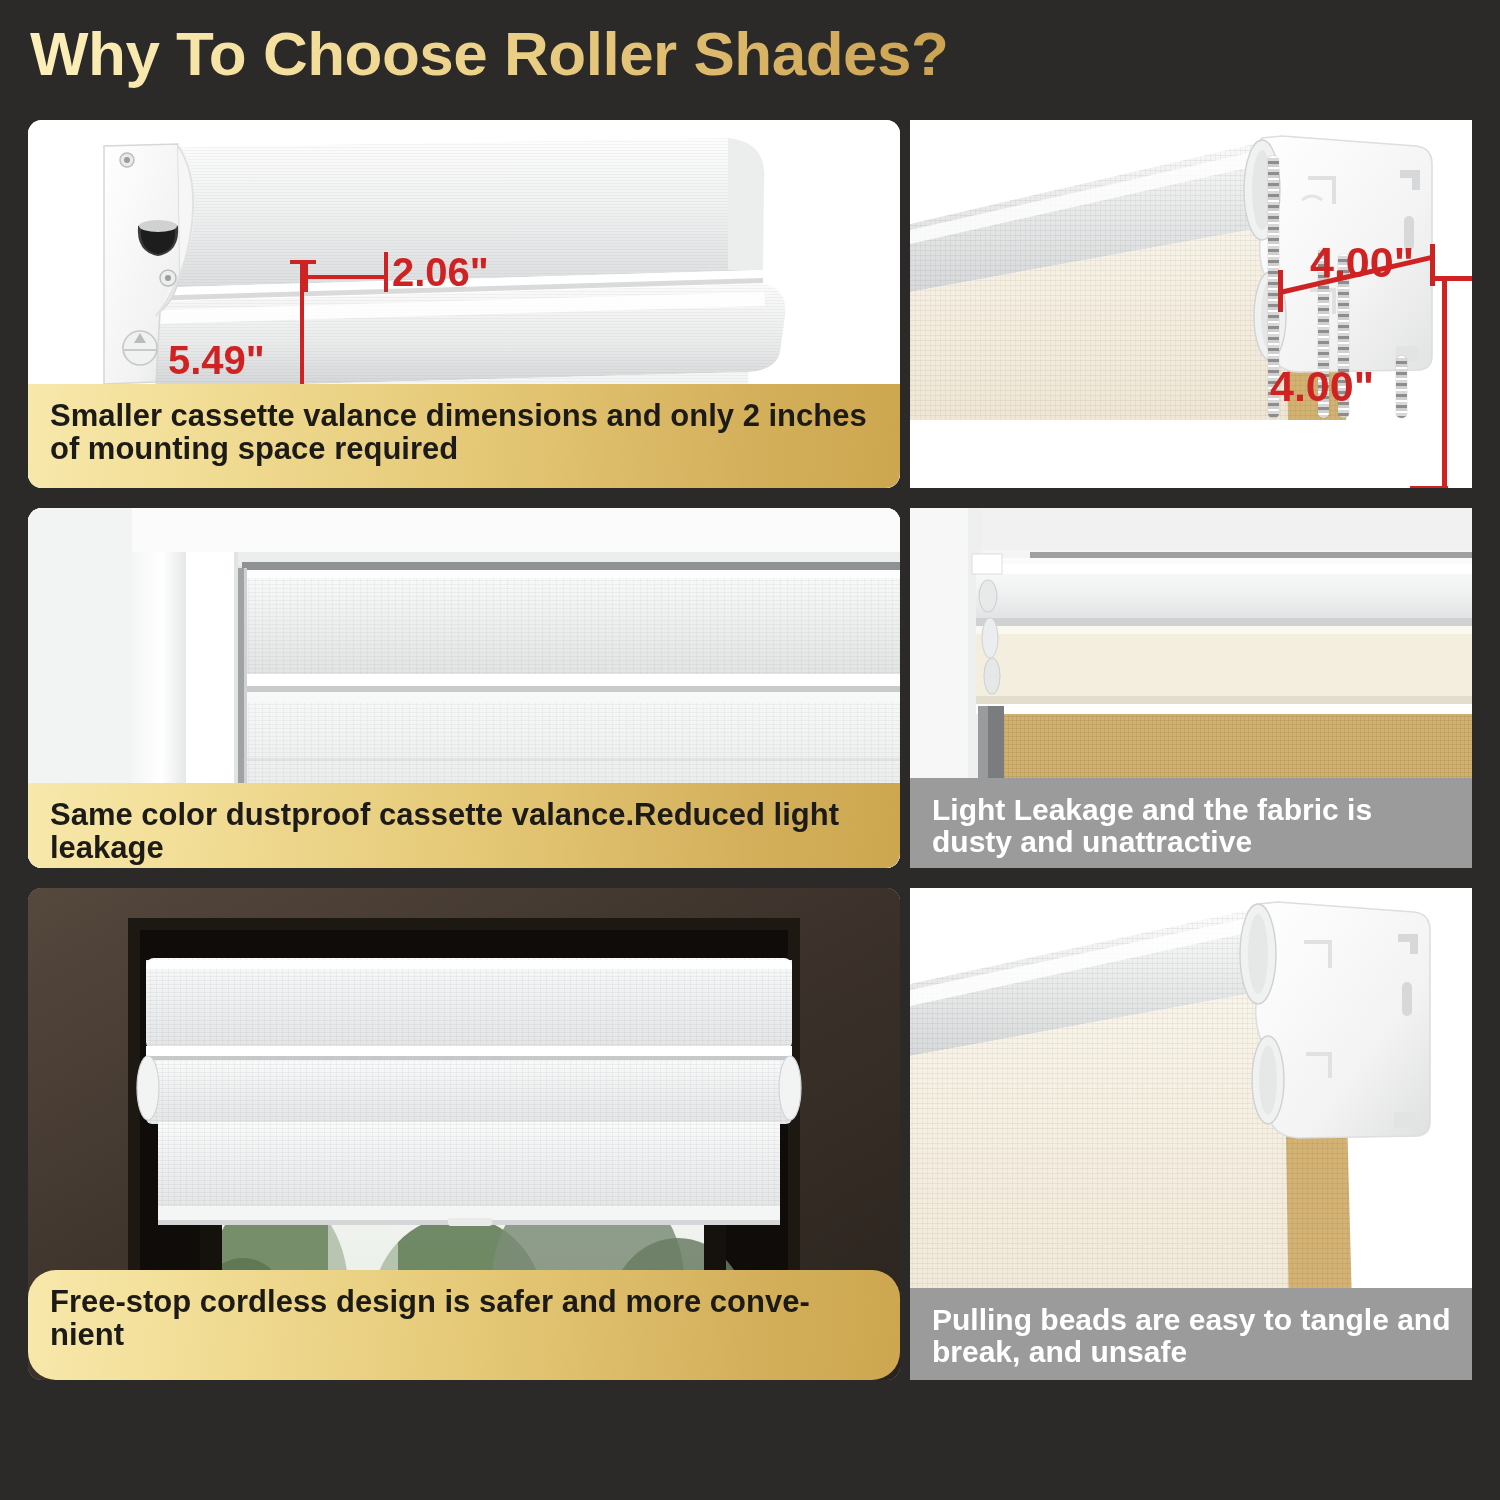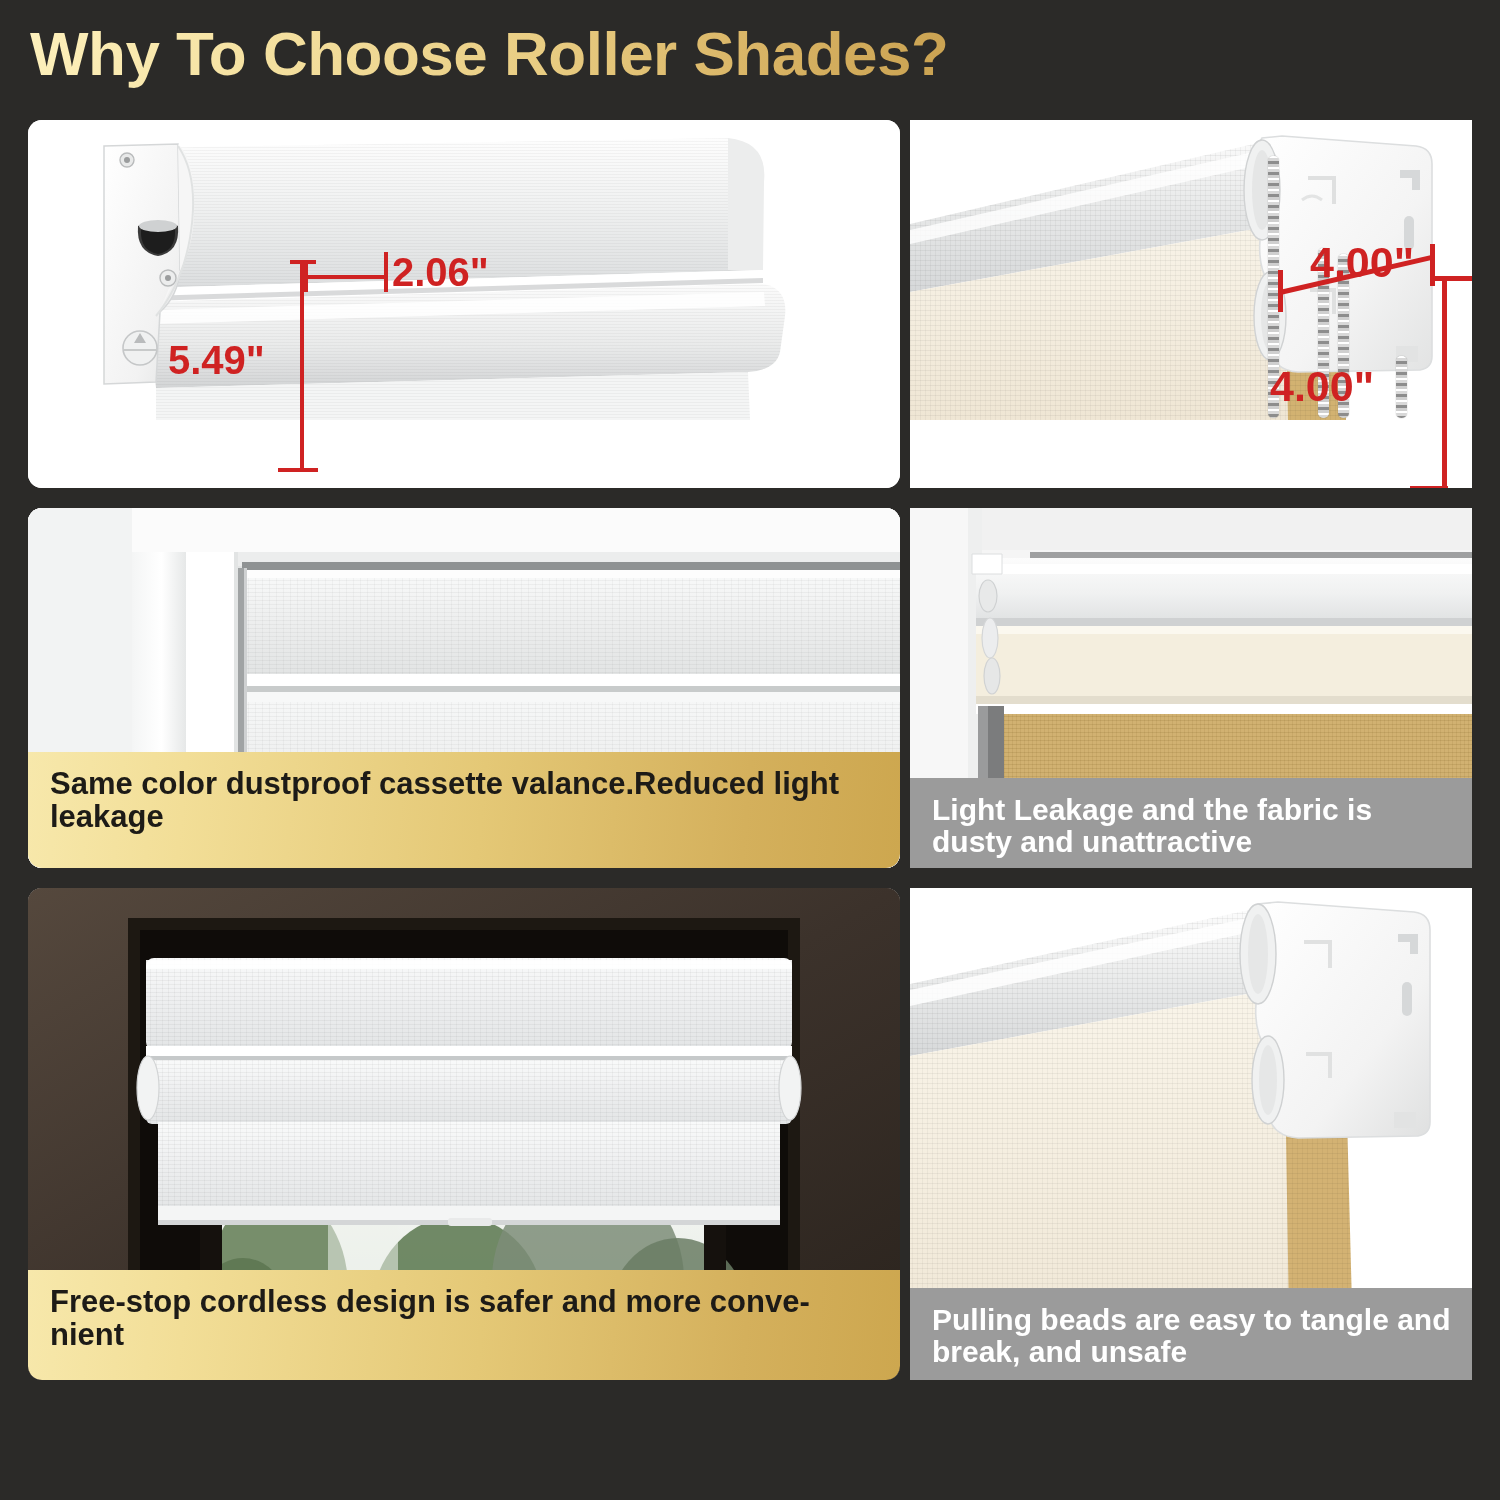--- a/index.html
+++ b/index.html
@@ -49,23 +49,23 @@
   .cap.gold{
     background:linear-gradient(95deg,#f7e8ab 0%,#f2de97 18%,#e4c876 52%,#d4b05c 82%,#cda74f 100%);
     color:#1d1b17; font-size:31px;
     border-bottom-left-radius:14px; border-bottom-right-radius:14px;
   }
   .cap.gray{
     background:#9b9b9b; color:#ffffff; font-size:30px;
   }
   #cap-tl{ height:104px; }
   #cap-tr{ height:106px; padding-top:12px; }
-  #cap-ml{ height:116px; }
+  #cap-ml{ height:85px; }
   #cap-mr{ height:90px; padding-top:16px;}
-  #cap-bl{ height:110px; }
+  #cap-bl{ height:110px;border-radius:28px; }
   #cap-br{ height:92px; padding-top:16px;margin-top:14px;}
 
   
   .art{ position:absolute; inset:0; }
   .whitebg{ background:#ffffff; }
 
   
   .dim-line{ position:absolute; background:#cf2222; }
   .dim-txt{
     position:absolute; color:#cf2222; font-weight:bold;
@@ -155,20 +155,21 @@
     <div class="dim-line" style="left:276px; top:142px; width:4px; height:30px;"></div>
     <div class="dim-line" style="left:356px; top:132px; width:4px; height:40px;"></div>
     <div class="dim-txt" style="left:364px; top:130px; font-size:40px;">2.06"</div>
 
     <div class="dim-line" style="left:272px; top:140px; width:4px; height:212px;"></div>
     <div class="dim-line" style="left:262px; top:140px; width:26px; height:4px;"></div>
     <div class="dim-line" style="left:250px; top:348px; width:40px; height:4px;"></div>
     <div class="dim-txt" style="left:140px; top:218px; font-size:40px;">5.49"</div>
   </div>
 
+  <div class="cap gold" id="cap-tl">Smaller cassette valance dimensions and only 2 inches of mounting space required</div>
 </div>
 
 <div class="panel right" id="p-tr">
   <div class="art whitebg">
 
     <svg width="562" height="300" viewBox="0 0 562 300" style="position:absolute;left:0;top:0;">
       <defs>
         <linearGradient id="trTube" x1="0" y1="0" x2="0" y2="1">
           <stop offset="0%" stop-color="#fafafa"></stop>
           <stop offset="40%" stop-color="#e9eaea"></stop>

